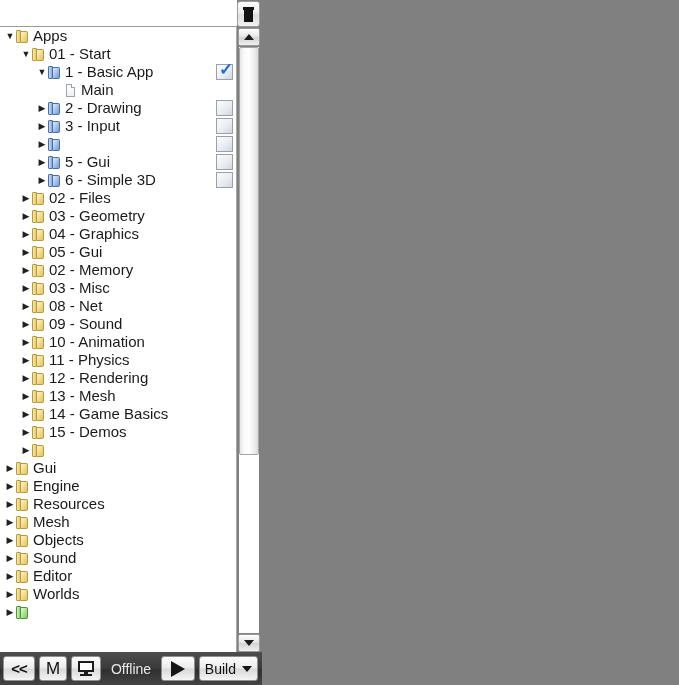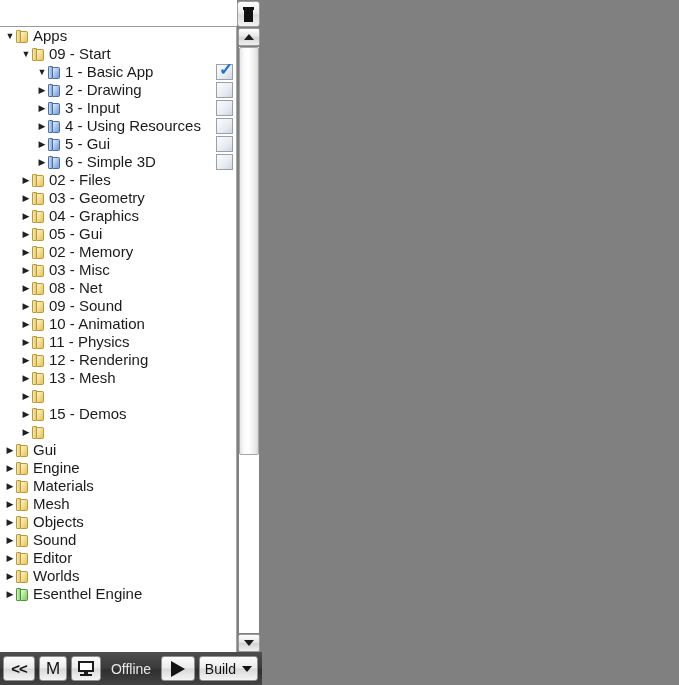--- a/index.html
+++ b/index.html
@@ -404,46 +404,50 @@
 
     <div id="tree-view">
         <div class="tree-row" style="padding-left: 4px;">
           <span class="arrow">▼</span>
           <span class="ico folder-yellow"></span>
           <span class="label">Apps</span>
         </div>
         <div class="tree-row" style="padding-left: 20px;">
           <span class="arrow">▼</span>
           <span class="ico folder-yellow"></span>
-          <span class="label">09 - Start</span>
+          <span class="label">01 - Start</span>
         </div>
         <div class="tree-row" style="padding-left: 36px;">
           <span class="arrow">▼</span>
           <span class="ico folder-blue"></span>
           <span class="label">1 - Basic App</span>
           <span class="checkbox checked">
             <span class="tick">✓</span>
           </span>
         </div>
+        <div class="tree-row" style="padding-left: 52px;">
+          <span class="arrow empty">▶</span>
+          <span class="ico page"></span>
+          <span class="label">Main</span>
+        </div>
         <div class="tree-row" style="padding-left: 36px;">
           <span class="arrow">▶</span>
           <span class="ico folder-blue"></span>
           <span class="label">2 - Drawing</span>
           <span class="checkbox"></span>
         </div>
         <div class="tree-row" style="padding-left: 36px;">
           <span class="arrow">▶</span>
           <span class="ico folder-blue"></span>
           <span class="label">3 - Input</span>
           <span class="checkbox"></span>
         </div>
         <div class="tree-row" style="padding-left: 36px;">
           <span class="arrow">▶</span>
           <span class="ico folder-blue"></span>
-          <span class="label">4 - Using Resources</span>
           <span class="checkbox"></span>
         </div>
         <div class="tree-row" style="padding-left: 36px;">
           <span class="arrow">▶</span>
           <span class="ico folder-blue"></span>
           <span class="label">5 - Gui</span>
           <span class="checkbox"></span>
         </div>
         <div class="tree-row" style="padding-left: 36px;">
           <span class="arrow">▶</span>
@@ -507,20 +511,21 @@
           <span class="label">12 - Rendering</span>
         </div>
         <div class="tree-row" style="padding-left: 20px;">
           <span class="arrow">▶</span>
           <span class="ico folder-yellow"></span>
           <span class="label">13 - Mesh</span>
         </div>
         <div class="tree-row" style="padding-left: 20px;">
           <span class="arrow">▶</span>
           <span class="ico folder-yellow"></span>
+          <span class="label">14 - Game Basics</span>
         </div>
         <div class="tree-row" style="padding-left: 20px;">
           <span class="arrow">▶</span>
           <span class="ico folder-yellow"></span>
           <span class="label">15 - Demos</span>
         </div>
         <div class="tree-row" style="padding-left: 20px;">
           <span class="arrow">▶</span>
           <span class="ico folder-yellow"></span>
         </div>
@@ -530,21 +535,21 @@
           <span class="label">Gui</span>
         </div>
         <div class="tree-row" style="padding-left: 4px;">
           <span class="arrow">▶</span>
           <span class="ico folder-yellow"></span>
           <span class="label">Engine</span>
         </div>
         <div class="tree-row" style="padding-left: 4px;">
           <span class="arrow">▶</span>
           <span class="ico folder-yellow"></span>
-          <span class="label">Materials</span>
+          <span class="label">Resources</span>
         </div>
         <div class="tree-row" style="padding-left: 4px;">
           <span class="arrow">▶</span>
           <span class="ico folder-yellow"></span>
           <span class="label">Mesh</span>
         </div>
         <div class="tree-row" style="padding-left: 4px;">
           <span class="arrow">▶</span>
           <span class="ico folder-yellow"></span>
           <span class="label">Objects</span>
@@ -560,21 +565,20 @@
           <span class="label">Editor</span>
         </div>
         <div class="tree-row" style="padding-left: 4px;">
           <span class="arrow">▶</span>
           <span class="ico folder-yellow"></span>
           <span class="label">Worlds</span>
         </div>
         <div class="tree-row" style="padding-left: 4px;">
           <span class="arrow">▶</span>
           <span class="ico folder-green"></span>
-          <span class="label">Esenthel Engine</span>
         </div>
       </div>
 
     <div id="scrollbar">
       <div class="sb-btn" id="sb-up">
         <span class="sb-arrow up"></span>
       </div>
       <div id="sb-track">
         <div id="sb-thumb" style="top: 0px; height: 408px;"></div>
       </div>

